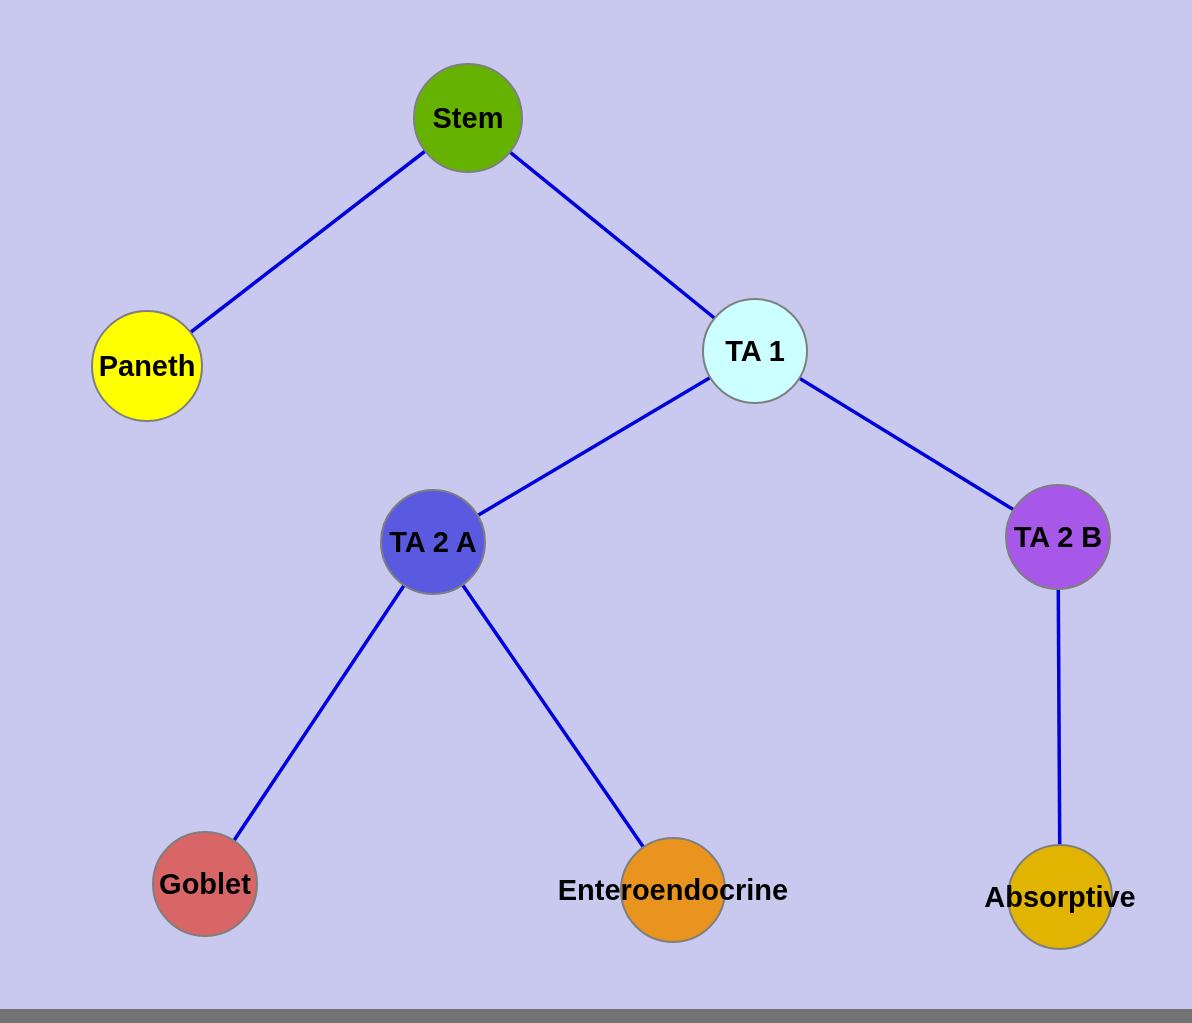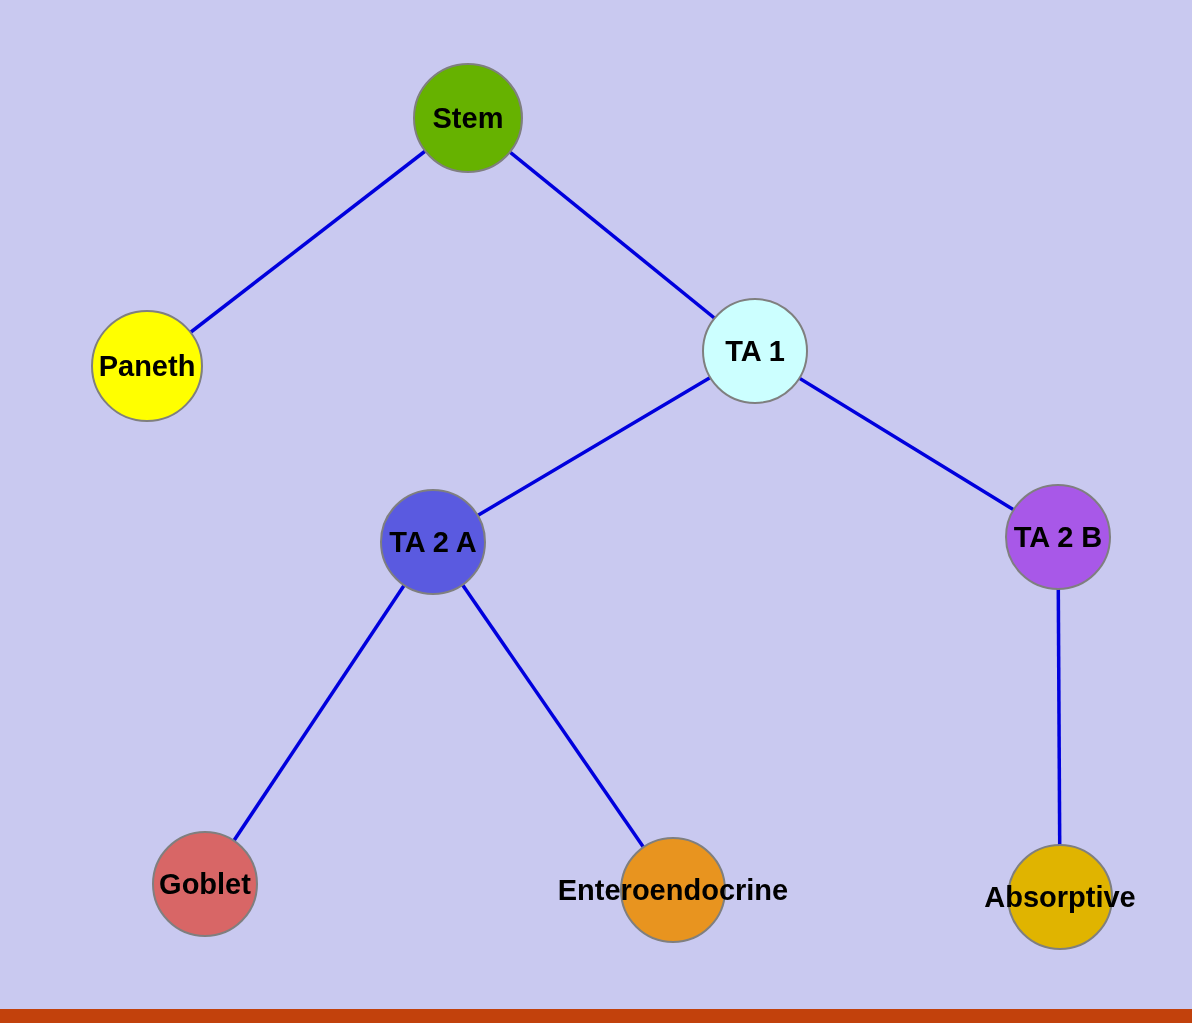--- a/index.html
+++ b/index.html
@@ -5,21 +5,21 @@
   html, body {
     margin: 0;
     padding: 0;
     background: #ffffff;
     font-family: "Liberation Sans", sans-serif;
   }
   .stage {
     position: relative;
     width: 1192px;
     height: 1023px;
-    background: #c2410c;
+    background: #737373;
     overflow: hidden;
   }
   svg {
     display: block;
   }
   .node-circle {
     cursor: pointer;
   }
   .node-label {
     font-family: "Liberation Sans", "DejaVu Sans", sans-serif;

